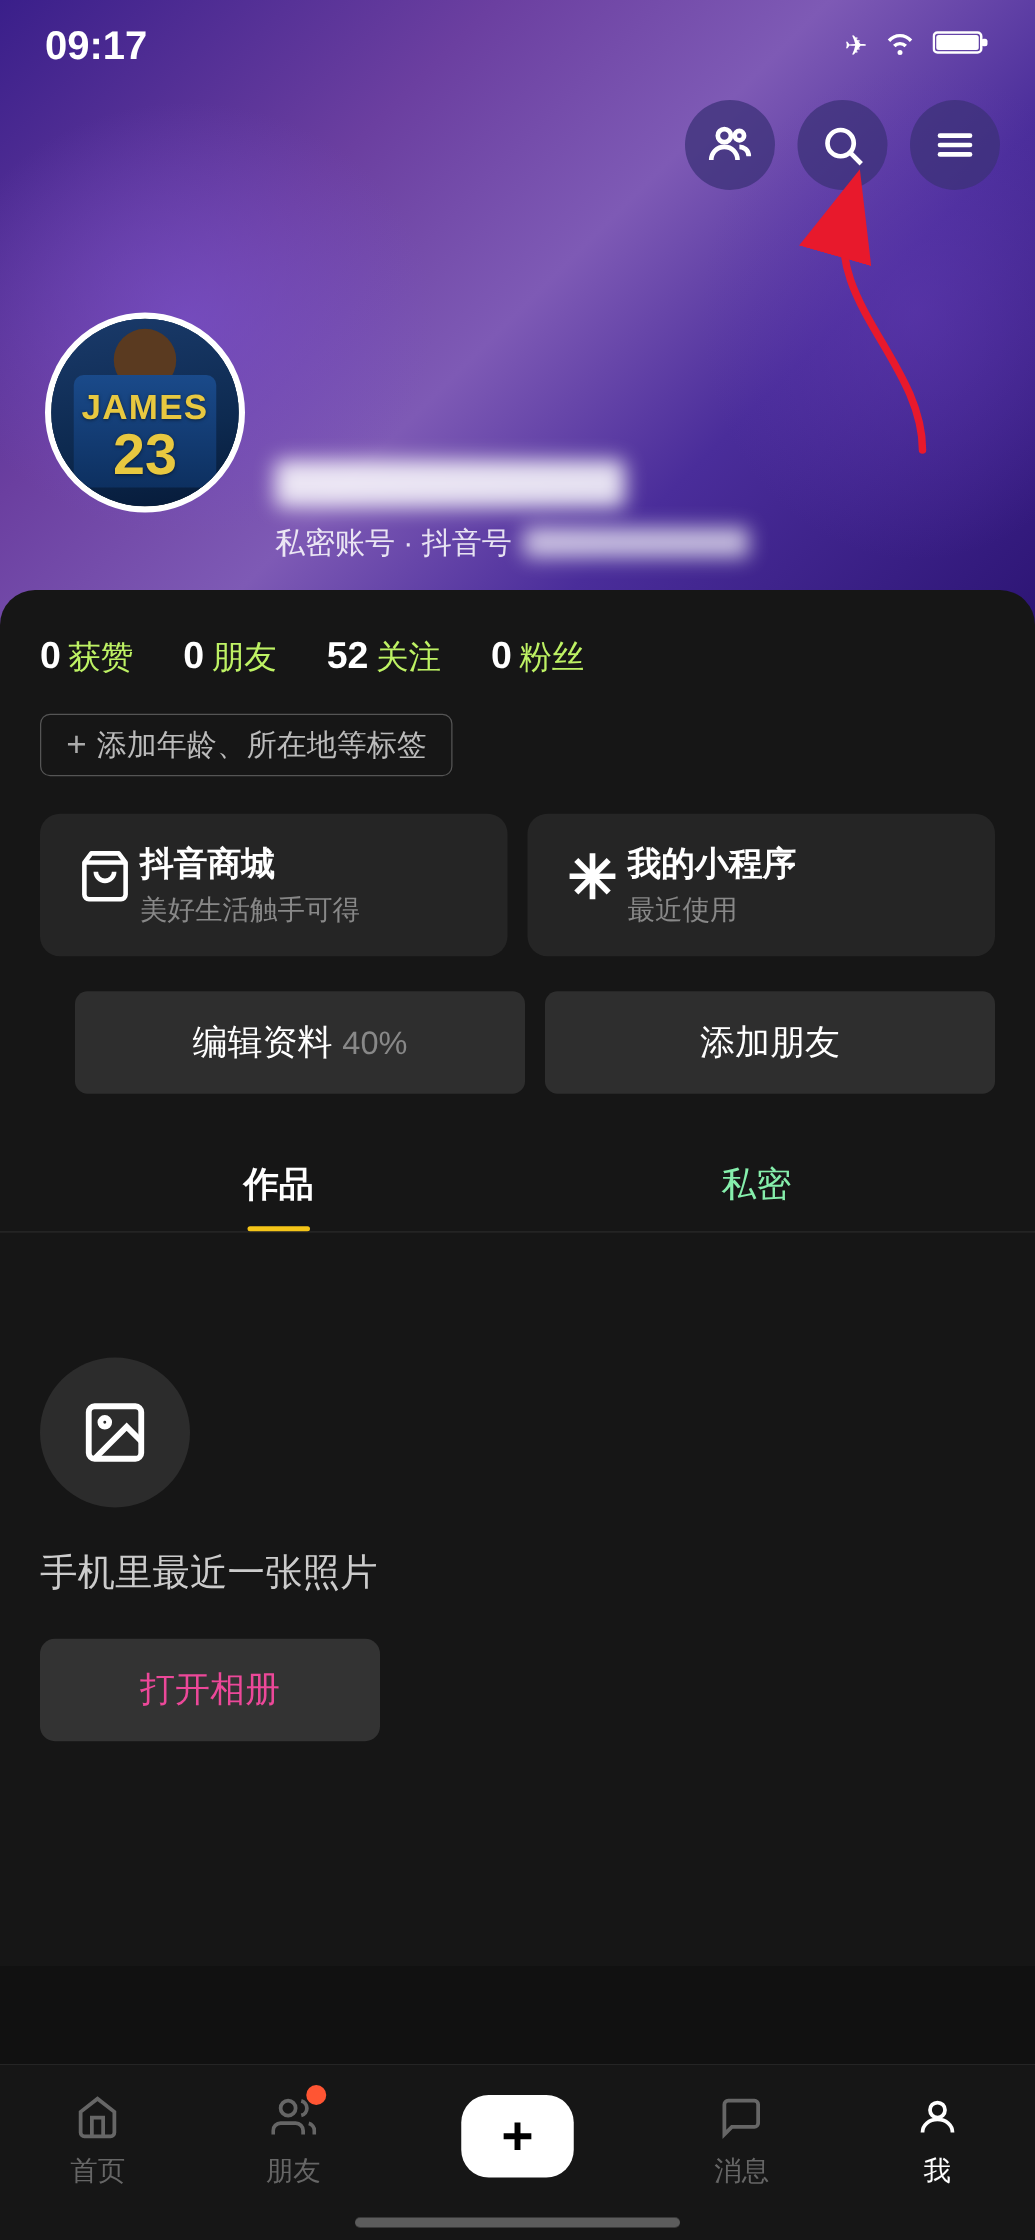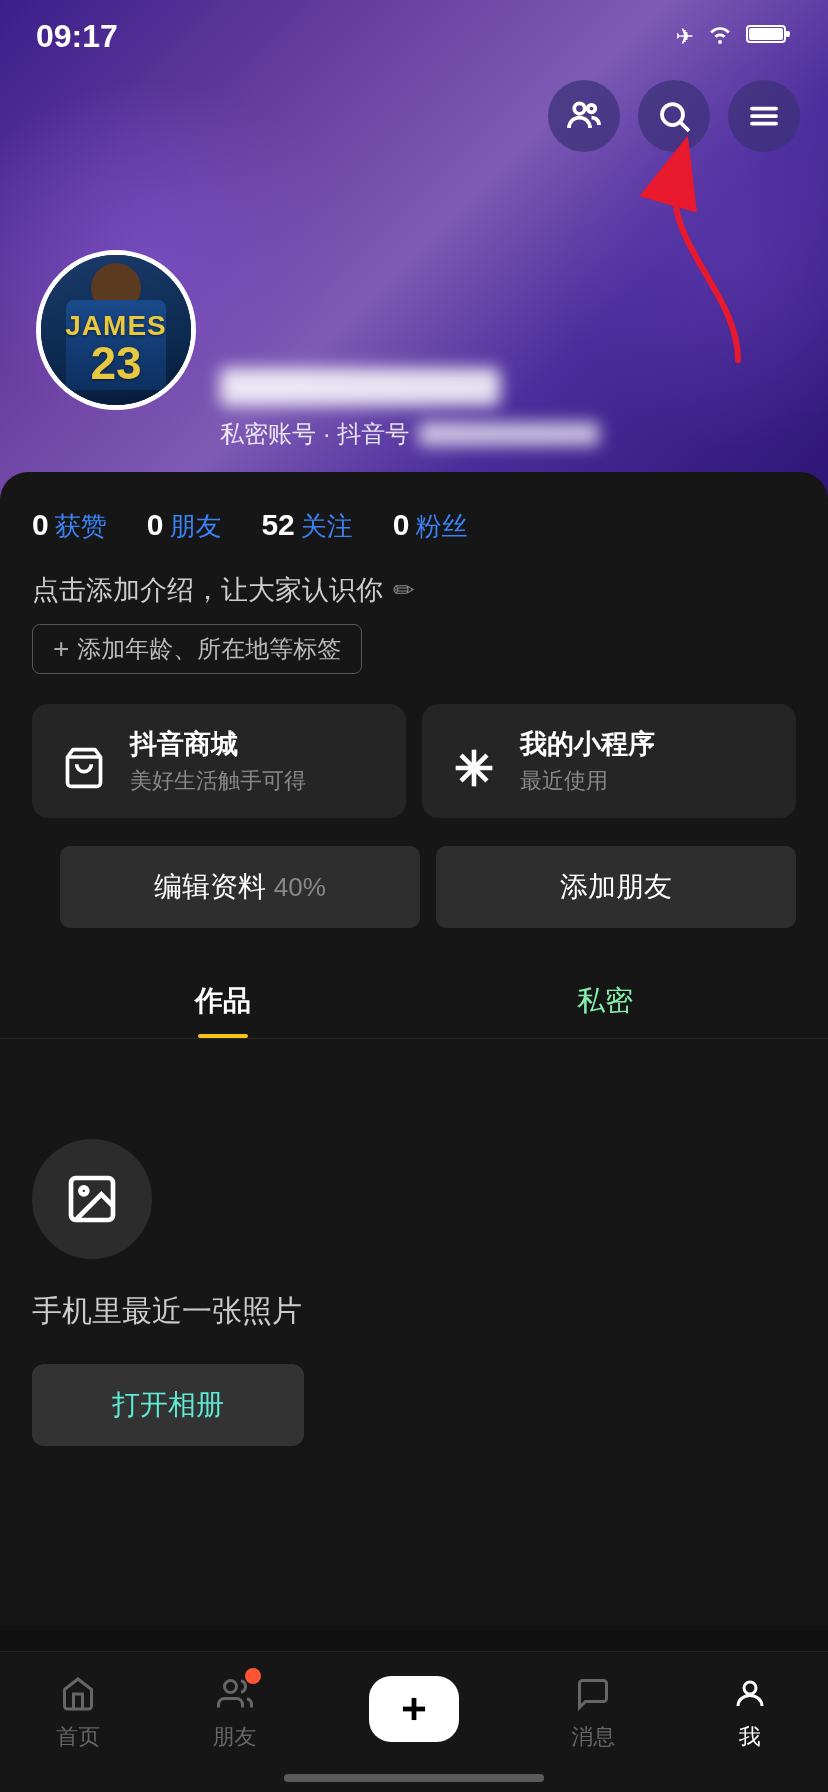--- a/index.html
+++ b/index.html
@@ -193,21 +193,21 @@
       align-items: baseline;
       gap: 6px;
     }
     .stat-num {
       font-size: 30px;
       font-weight: 700;
       color: #fff;
     }
     .stat-label {
       font-size: 26px;
-      color: #3b82f6;
+      color: #bef264;
     }
 
     
     .bio-text {
       font-size: 27px;
       color: #ccc;
       margin-bottom: 16px;
       display: flex;
       align-items: center;
       gap: 10px;
@@ -237,22 +237,22 @@
       display: flex;
       gap: 16px;
       margin-bottom: 28px;
     }
     .feature-card {
       flex: 1;
       background: #252525;
       border-radius: 16px;
       padding: 22px 24px;
       display: flex;
-      align-items: flex-end;
-      gap: 18px;
+      align-items: flex-start;
+      gap: 0;
     }
     .feature-icon {
       width: 56px;
       height: 56px;
       display: flex;
       align-items: center;
       justify-content: center;
     }
     .feature-icon svg {
       width: 44px;
@@ -353,21 +353,21 @@
     .empty-text {
       font-size: 30px;
       color: #ccc;
     }
     .open-album-btn {
       background: #333;
       border: none;
       border-radius: 12px;
       padding: 22px 80px;
       font-size: 28px;
-      color: #5eead4;
+      color: #ec4899;
       cursor: pointer;
     }
 
     
     .bottom-spacer {
       height: 120px;
     }
 
     
     .bottom-nav {
@@ -510,21 +510,21 @@
   </div>
 
   <div class="avatar-container">
     <div class="avatar">
       <div class="avatar-inner">
 
         <div style="position:relative;width:100%;height:100%;background:linear-gradient(170deg,#1a3a6a 0%,#0d2a50 60%,#061a38 100%);display:flex;flex-direction:column;align-items:center;justify-content:center;">
 
           <div style="position:absolute;top:8px;left:50%;transform:translateX(-50%);width:50px;height:50px;background:#5a3a20;border-radius:50%;"></div>
 
-          <div style="position:absolute;top:45px;left:50%;transform:translateX(-50%);width:100px;height:90px;background:linear-gradient(180deg,#1a4a8a 0%,#0d3060 100%);border-radius:8px 8px 0 0;display:flex;flex-direction:column;align-items:center;justify-content:center;padding-top:8px;">
+          <div style="position:absolute;top:45px;left:50%;transform:translateX(-50%);width:114px;height:90px;background:linear-gradient(180deg,#1a4a8a 0%,#0d3060 100%);border-radius:8px 8px 0 0;display:flex;flex-direction:column;align-items:center;justify-content:center;padding-top:8px;">
             <div class="jersey-text">JAMES</div>
             <div class="jersey-num">23</div>
           </div>
         </div>
       </div>
     </div>
   </div>
 
   <div class="user-info">
     <div class="user-name-blurred"></div>
@@ -551,24 +551,20 @@
       <span class="stat-num">52</span>
       <span class="stat-label">关注</span>
     </div>
     <div class="stat-item">
       <span class="stat-num">0</span>
       <span class="stat-label">粉丝</span>
     </div>
   </div>
 
   
-  <div class="bio-text">
-    <span>点击添加介绍，让大家认识你</span>
-    <span class="bio-edit">✏</span>
-  </div>
   <div class="tag-btn">
     <span class="tag-plus">+</span>
     <span>添加年龄、所在地等标签</span>
   </div>
 
   
   <div class="feature-row">
     <div class="feature-card">
       <div class="feature-icon">
         <svg viewBox="0 0 24 24">

